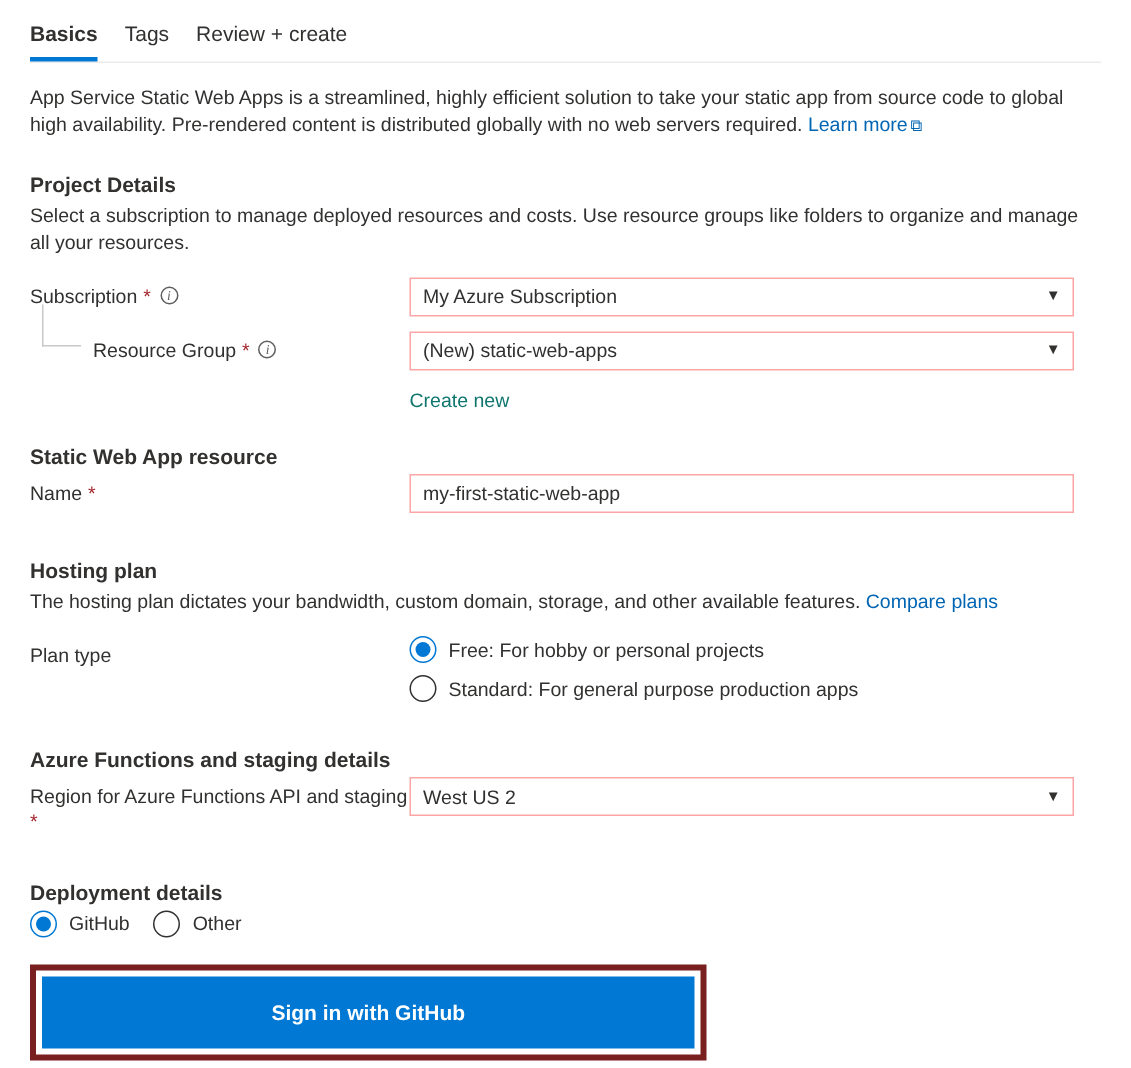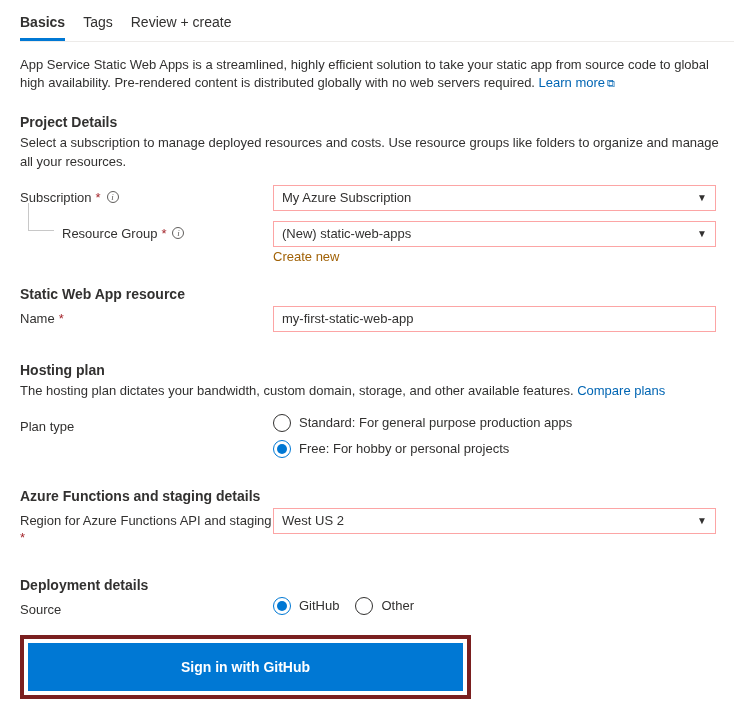--- a/index.html
+++ b/index.html
@@ -113,23 +113,23 @@
       align-items: center;
       justify-content: space-between;
       cursor: pointer;
     }
     .text-input { cursor: text; }
     .chevron {
       font-size: 10px;
       color: #323130;
     }
     .sub-link {
-      color: #a16207;
-      font-size: 13px;
-      margin-top: 2px;
+      color: #0f766e;
+      font-size: 13px;
+      margin-top: 12px;
       display: inline-block;
       cursor: pointer;
     }
     .radio-group {
       display: flex;
       flex-direction: column;
       gap: 8px;
     }
     .radio-group.inline {
       flex-direction: row;
@@ -242,27 +242,27 @@
 <p class="section-desc">
   <span>The hosting plan dictates your bandwidth, custom domain, storage, and other available features. </span>
   <a class="link">Compare plans</a>
 </p>
 
 <div class="form-row">
   <div class="label-col">Plan type</div>
   <div class="input-col">
     <div class="radio-group">
       <div class="radio-option">
+        <span class="radio-circle checked"></span>
+        <span>Free: For hobby or personal projects</span>
+      </div>
+      <div class="radio-option">
         <span class="radio-circle"></span>
         <span>Standard: For general purpose production apps</span>
       </div>
-      <div class="radio-option">
-        <span class="radio-circle checked"></span>
-        <span>Free: For hobby or personal projects</span>
-      </div>
     </div>
   </div>
 </div>
 
 <h3 class="section-title" style="margin-top:30px">Azure Functions and staging details</h3>
 
 <div class="form-row">
   <div class="label-col" style="align-items:flex-start;line-height:1.3">
     <span><span>Region for Azure Functions API and staging</span> <span class="required">*</span></span>
   </div>
@@ -270,21 +270,20 @@
     <div class="select-wrap">
       <span>West US 2</span>
       <span class="chevron">▼</span>
     </div>
   </div>
 </div>
 
 <h3 class="section-title" style="margin-top:30px">Deployment details</h3>
 
 <div class="form-row">
-  <div class="label-col">Source</div>
   <div class="input-col">
     <div class="radio-group inline">
       <div class="radio-option">
         <span class="radio-circle checked"></span>
         <span>GitHub</span>
       </div>
       <div class="radio-option">
         <span class="radio-circle"></span>
         <span>Other</span>
       </div>

